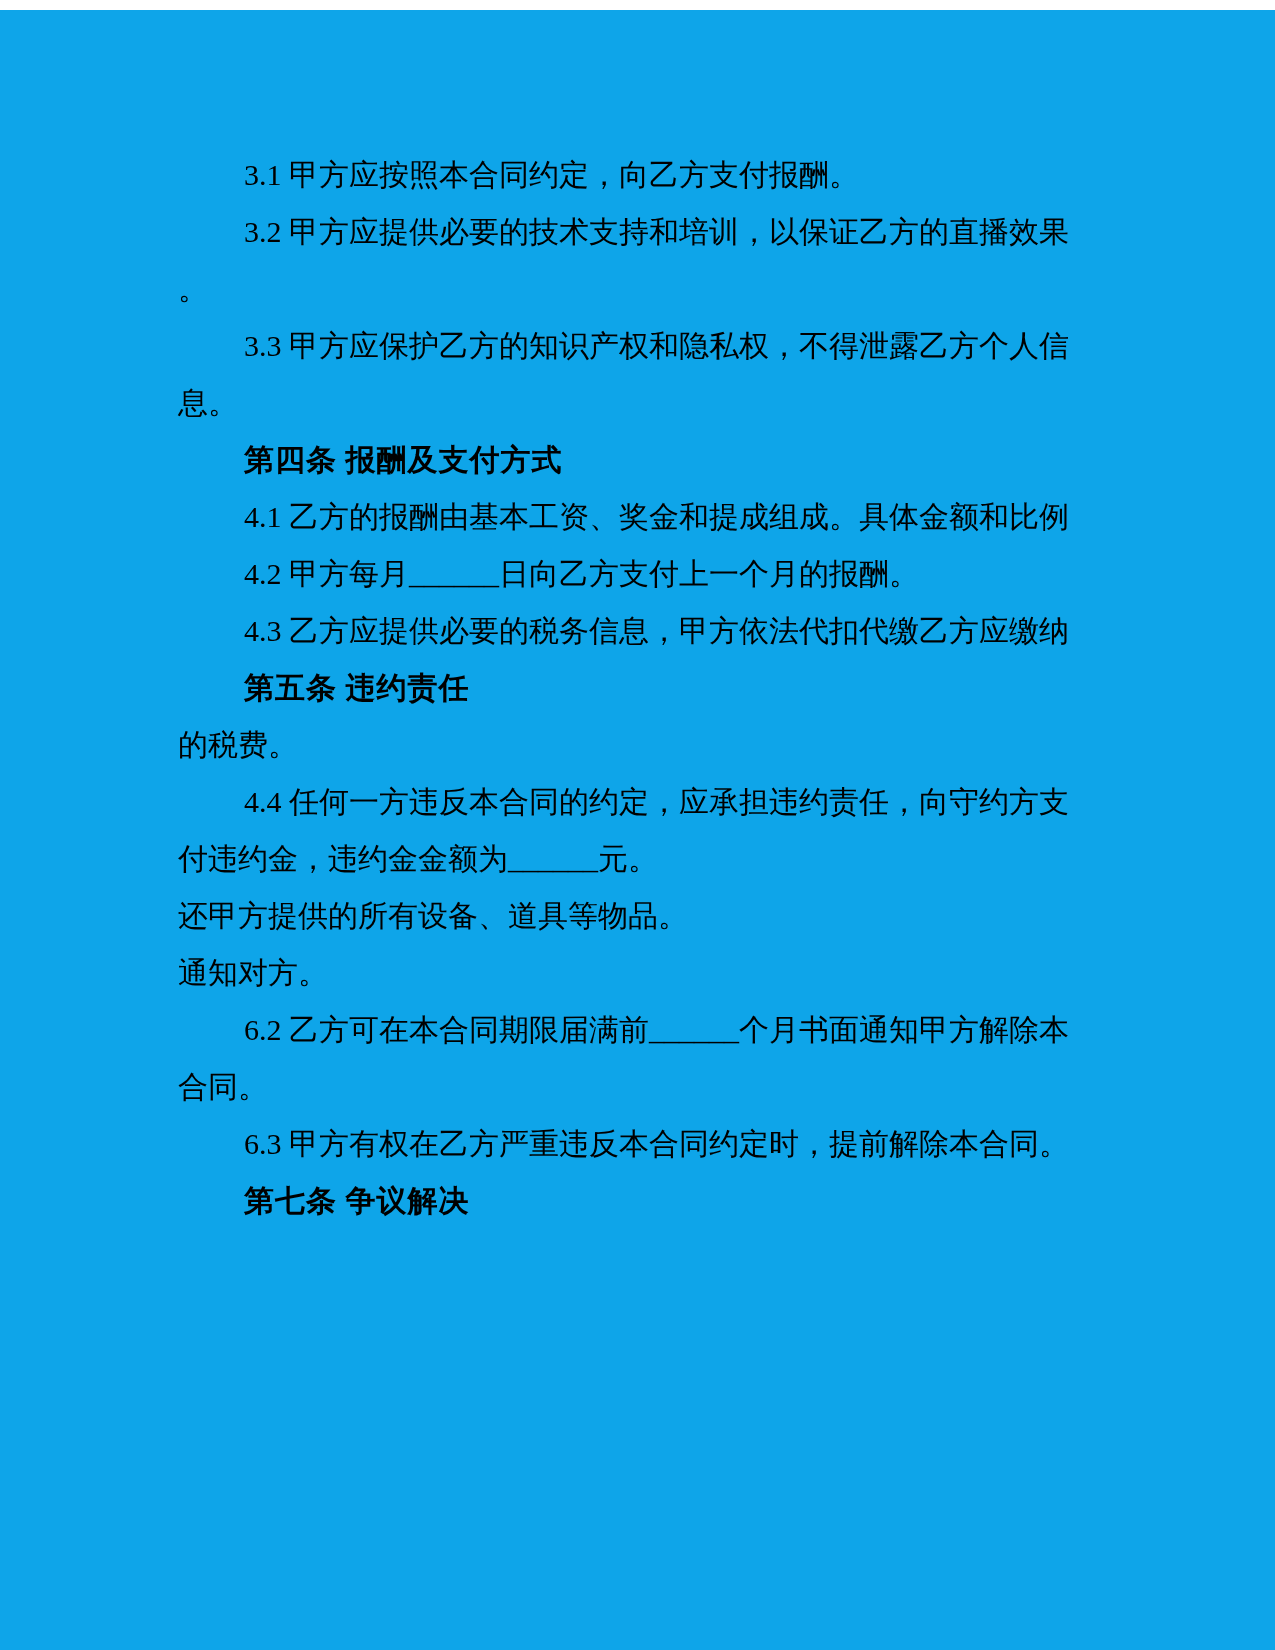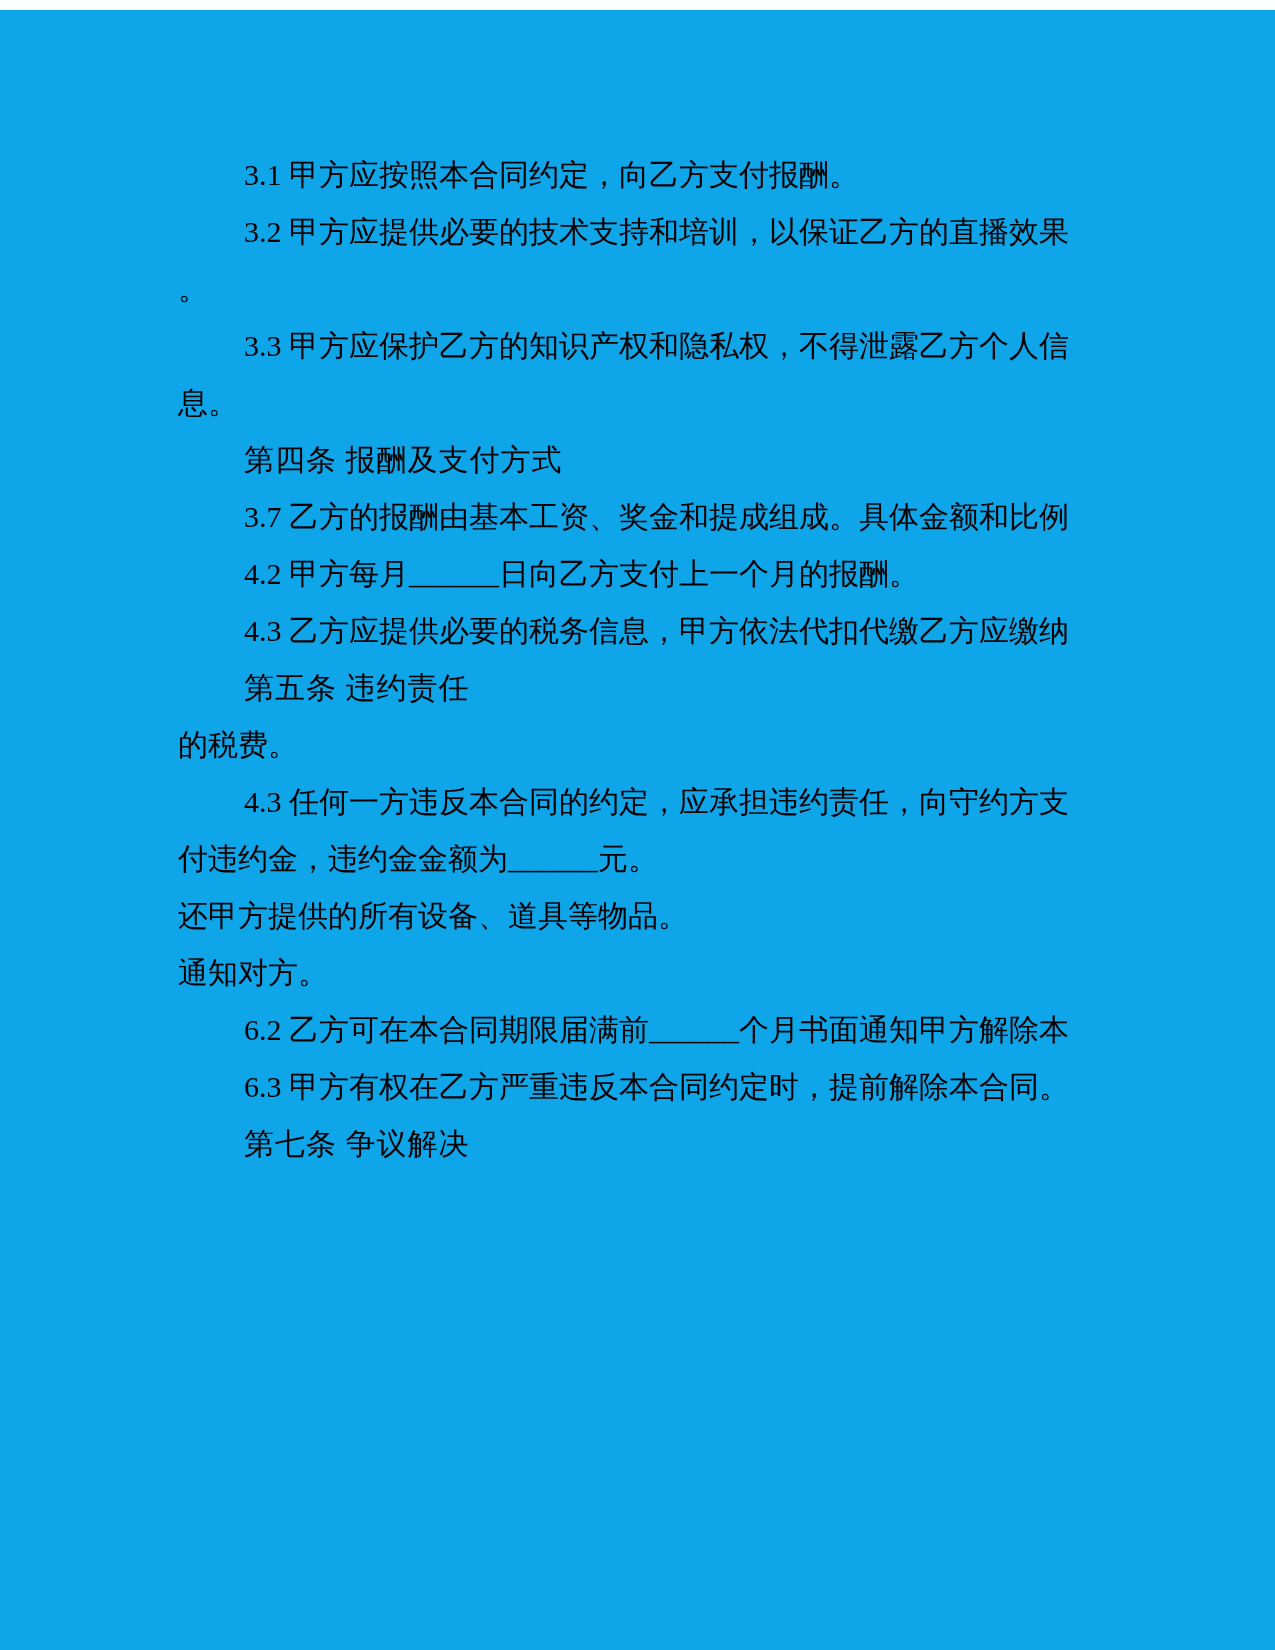--- a/index.html
+++ b/index.html
@@ -32,57 +32,58 @@
   }
   
   .indent {
     padding-left: 66px;
   }
   
   .cont {
     padding-left: 0;
   }
   .heading {
-    font-weight: 400;
+    font-weight: 700;
     letter-spacing: 1px;
   }
 </style>
 </head>
 <body>
 
 <div class="page">
   <div class="doc">
 
     <div class="line indent">3.1 甲方应按照本合同约定，向乙方支付报酬。</div>
 
     <div class="line indent">3.2 甲方应提供必要的技术支持和培训，以保证乙方的直播效果</div>
     <div class="line cont">。</div>
 
     <div class="line indent">3.3 甲方应保护乙方的知识产权和隐私权，不得泄露乙方个人信</div>
     <div class="line cont">息。</div>
 
     <div class="line indent heading">第四条 报酬及支付方式</div>
 
-    <div class="line indent">3.7 乙方的报酬由基本工资、奖金和提成组成。具体金额和比例</div>
+    <div class="line indent">4.1 乙方的报酬由基本工资、奖金和提成组成。具体金额和比例</div>
 
     <div class="line indent">4.2 甲方每月______日向乙方支付上一个月的报酬。</div>
 
     <div class="line indent">4.3 乙方应提供必要的税务信息，甲方依法代扣代缴乙方应缴纳</div>
     <div class="line indent heading">第五条 违约责任</div>
 
     <div class="line cont">的税费。</div>
 
-    <div class="line indent">4.3 任何一方违反本合同的约定，应承担违约责任，向守约方支</div>
+    <div class="line indent">4.4 任何一方违反本合同的约定，应承担违约责任，向守约方支</div>
     <div class="line cont">付违约金，违约金金额为______元。</div>
 
     <div class="line cont">还甲方提供的所有设备、道具等物品。</div>
 
 
     <div class="line cont">通知对方。</div>
 
     <div class="line indent">6.2 乙方可在本合同期限届满前______个月书面通知甲方解除本</div>
+    <div class="line cont">合同。</div>
 
     <div class="line indent">6.3 甲方有权在乙方严重违反本合同约定时，提前解除本合同。</div>
 
     <div class="line indent heading">第七条 争议解决</div>
 
   </div>
 </div>
 
 </body></html>

